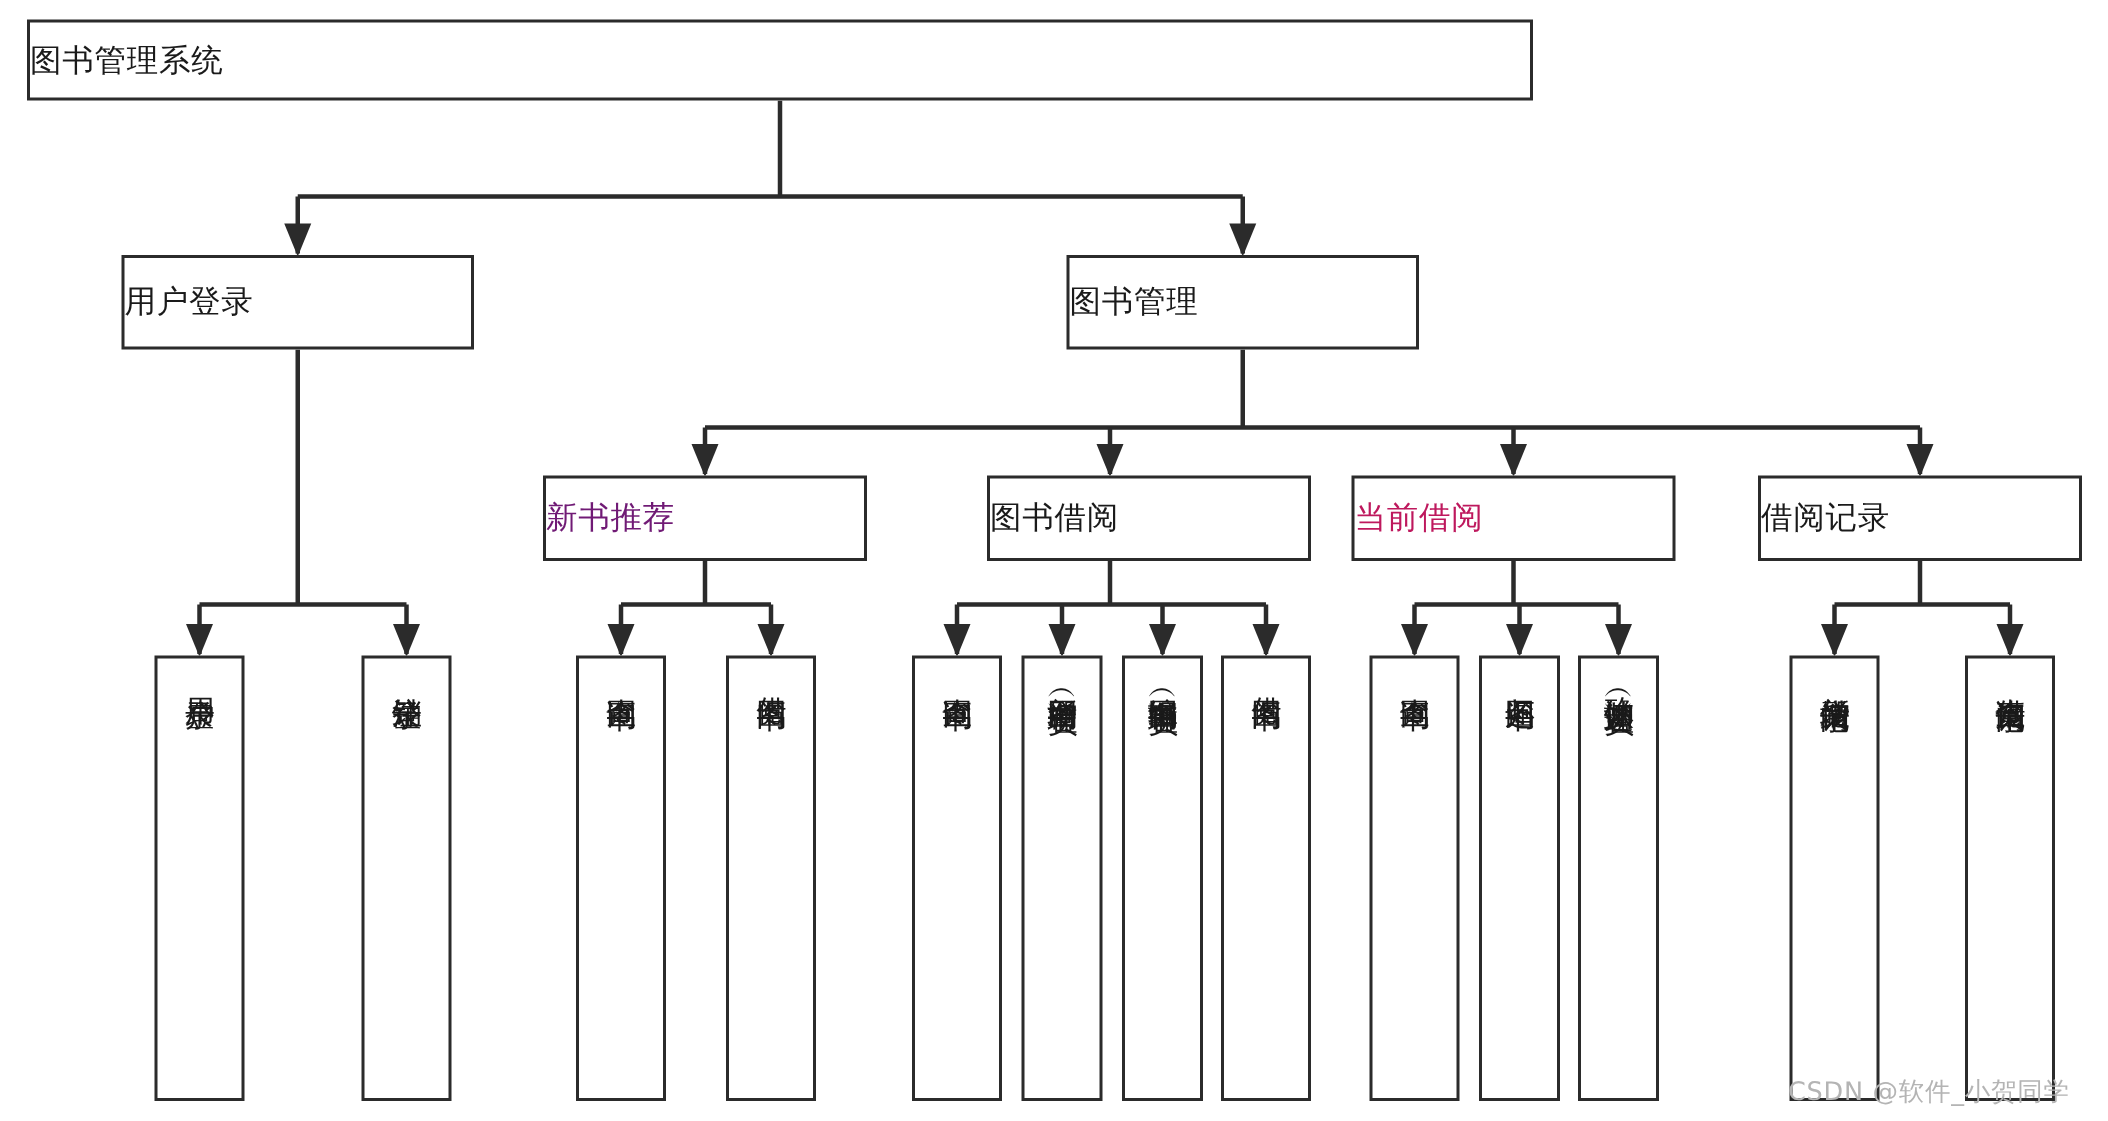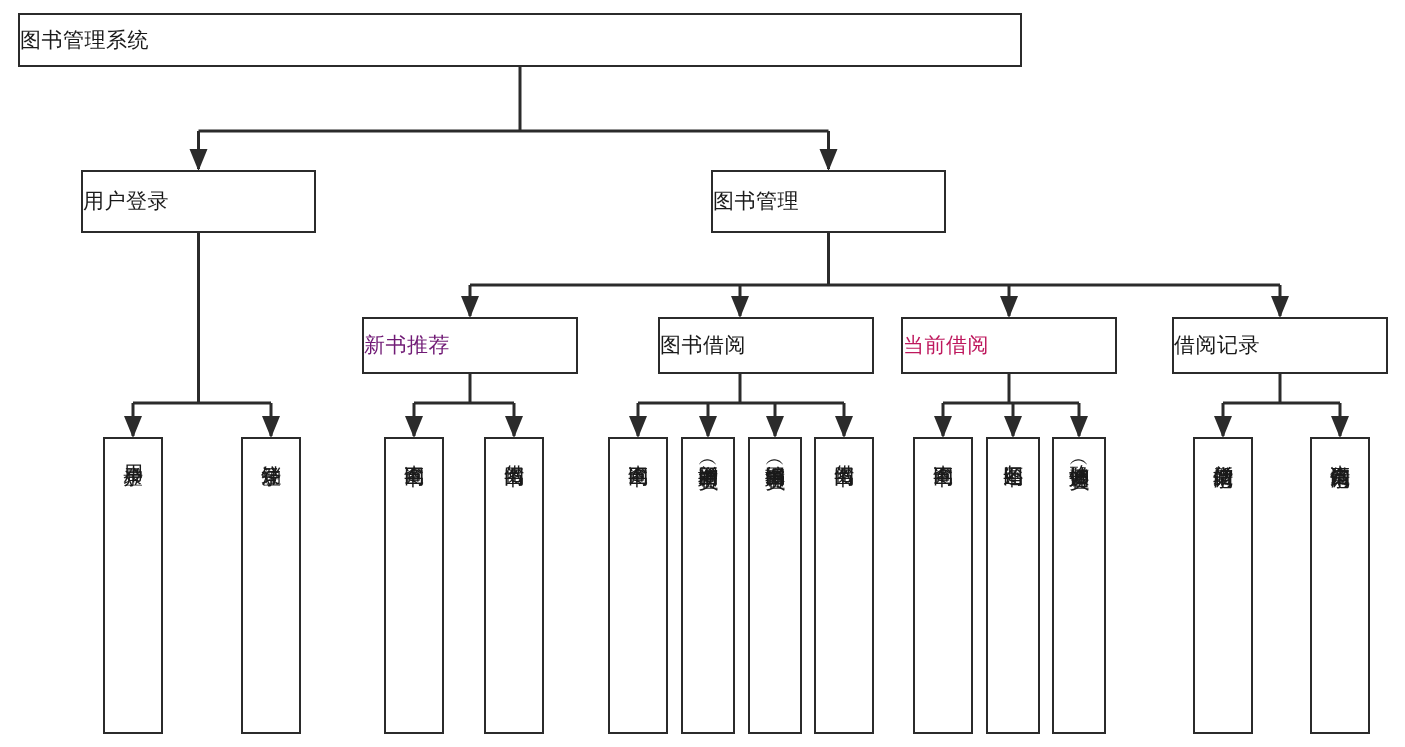--- a/index.html
+++ b/index.html
@@ -177,13 +177,14 @@
       <div class="node vert" style="left: 1052px; top: 437px; width: 54px; height: 297px; border-color: rgb(43, 43, 43); background: rgb(255, 255, 255); color: rgb(26, 26, 26);">
         <span class="node-label">确认归还（管理员）</span>
       </div>
       <div class="node vert" style="left: 1193px; top: 437px; width: 60px; height: 297px; border-color: rgb(43, 43, 43); background: rgb(255, 255, 255); color: rgb(26, 26, 26);">
         <span class="node-label">新增借阅记录</span>
       </div>
       <div class="node vert" style="left: 1310px; top: 437px; width: 60px; height: 297px; border-color: rgb(43, 43, 43); background: rgb(255, 255, 255); color: rgb(26, 26, 26);">
         <span class="node-label">查询借阅记录</span>
       </div>
     </div>
+  <div class="watermark" style="left: 1192px; top: 716px; color: rgb(180, 180, 180);">CSDN @软件_小贺同学</div>
 </div>
 
 </body></html>

